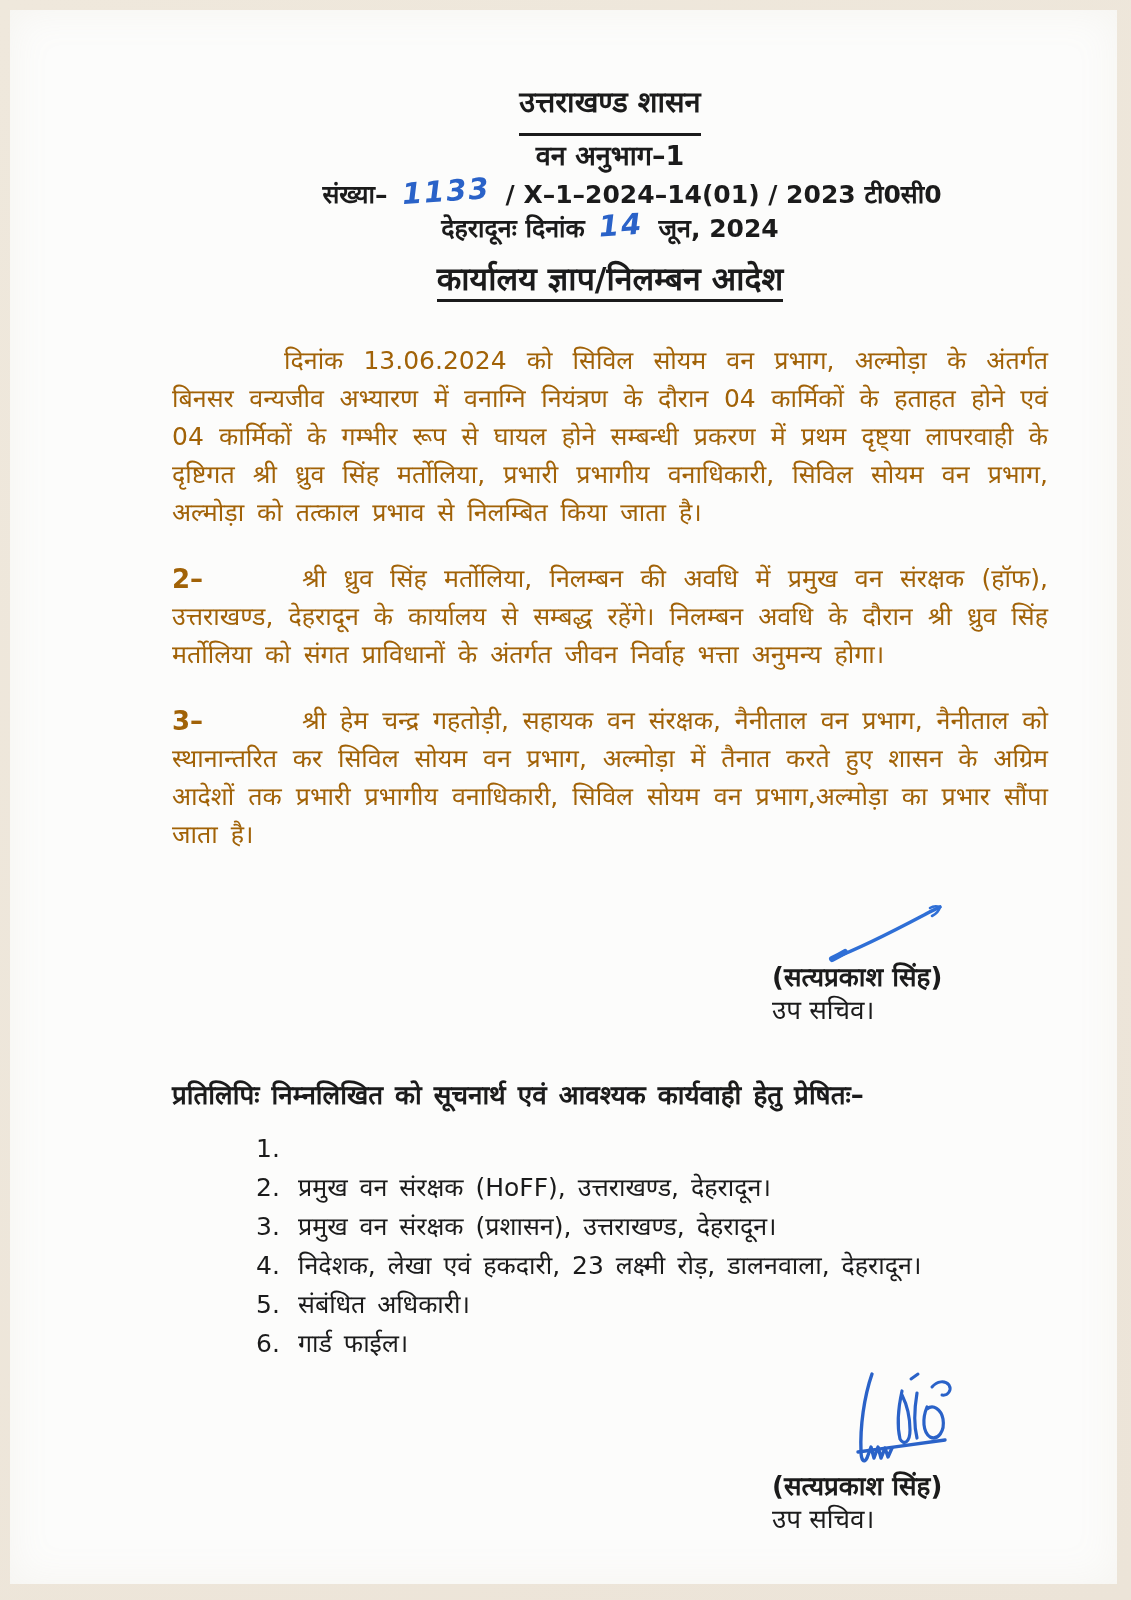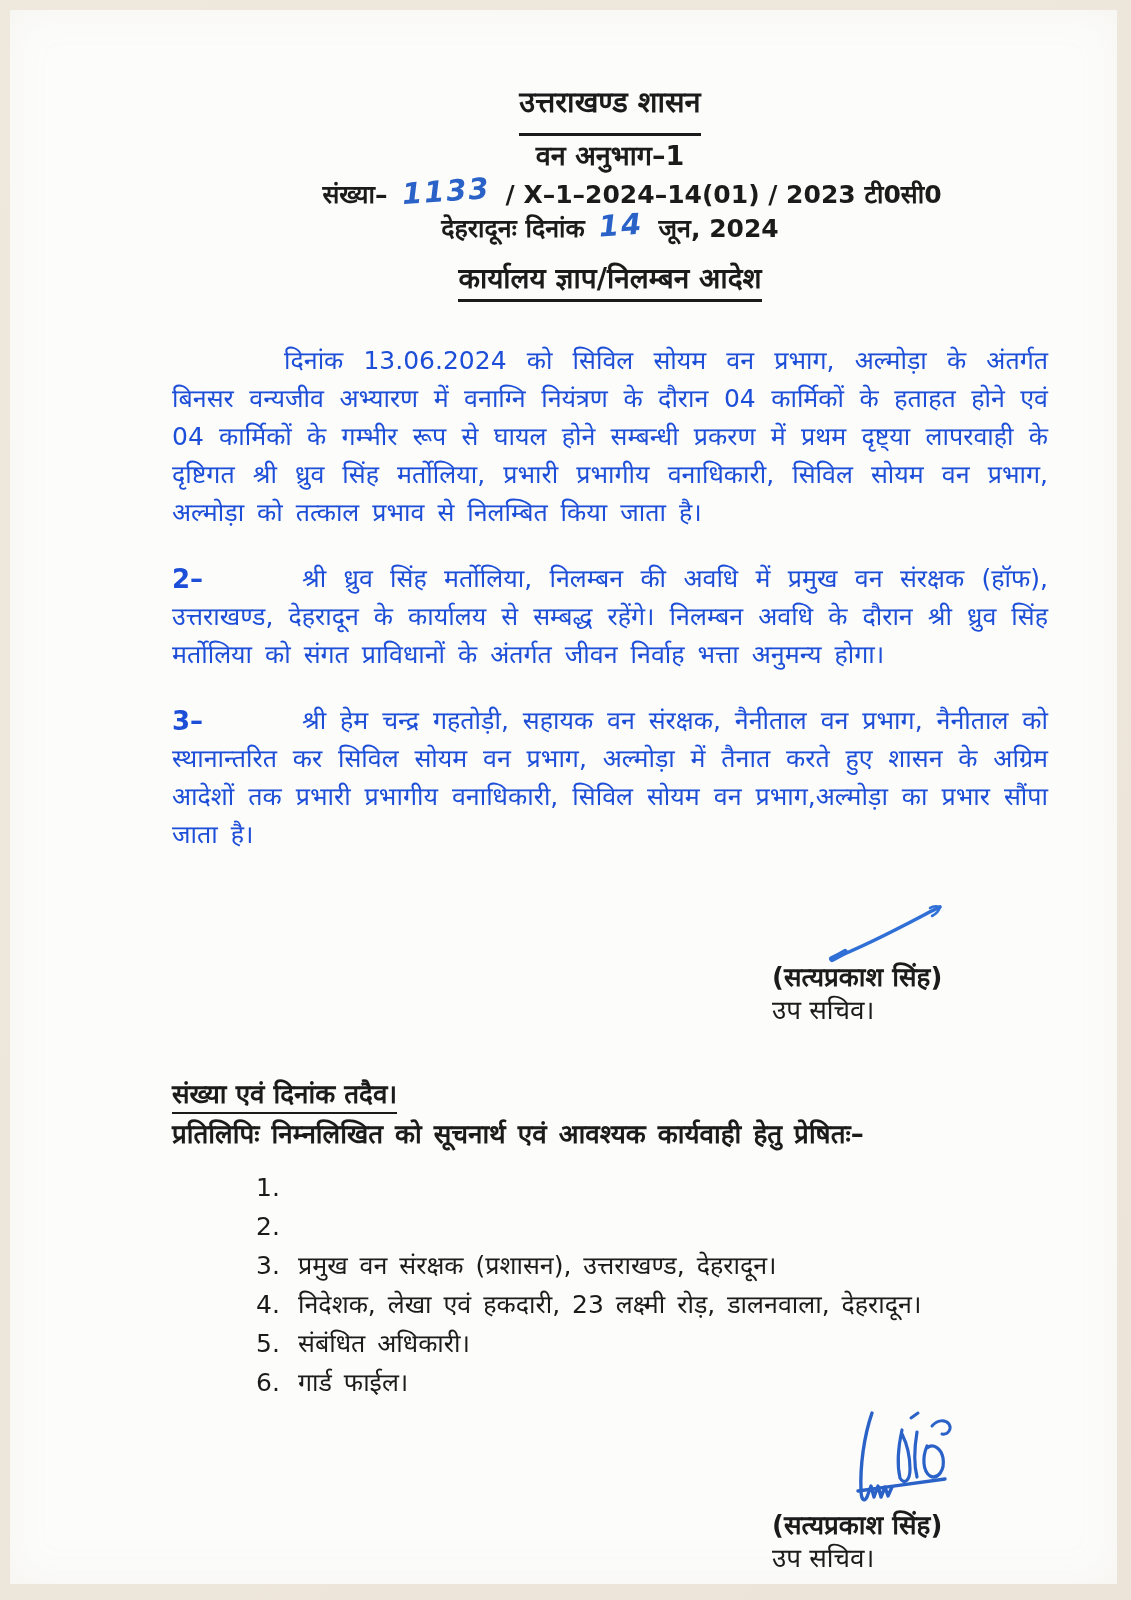--- a/index.html
+++ b/index.html
@@ -41,35 +41,35 @@
     color: #2a62c8;
     font-style: italic;
     font-weight: 600;
     font-size: 29px;
     letter-spacing: 2px;
     transform: rotate(-4deg) translateY(-2px);
     padding: 0 6px;
   }
   .subject {
     display: inline-block;
-    font-size: 28px; font-weight: bold;
+    font-size: 32px; font-weight: bold;
     border-bottom: 3px solid #1b1b1b;
     padding-bottom: 2px;
     margin-top: 16px;
     line-height: 36px;
   }
   
   .para {
     position: relative;
     font-size: 25px;
     font-weight: 500;
     line-height: 38px;
     text-align: justify;
     word-spacing: 5px;
-    color: #1d4ed8;
+    color: #a16207;
   }
   .para.first { margin-top: 40px; text-indent: 112px; }
   .para.numbered { margin-top: 28px; text-indent: 130px; }
   .para-marker {
     position: absolute;
     left: 0; top: 0;
     text-indent: 0;
     font-weight: bold;
     font-size: 26px;
   }
@@ -150,31 +150,29 @@
         <svg class="sig-stroke" width="132" height="66" viewBox="0 0 132 66" fill="none">
           <path d="M8,60 C24,54 62,36 98,17 C105,13 110,11 114,9" stroke="#2f6fd6" stroke-width="3.6" stroke-linecap="round"></path>
           <path d="M114,9 C111,8 107,8 104,10 M114,9 C113,13 110,16 106,18" stroke="#2f6fd6" stroke-width="2.6" stroke-linecap="round"></path>
           <path d="M6,61 C10,59 14,57 19,54" stroke="#2f6fd6" stroke-width="6" stroke-linecap="round"></path>
         </svg>
         <div class="sig-name">(सत्यप्रकाश सिंह)</div>
         <div class="sig-desig">उप सचिव।</div>
       </div>
 
       <div class="copies">
-        <div>
-          <span class="copies-heading">संख्या एवं दिनांक तदैव।</span>
-        </div>
         <div class="copies-sub">प्रतिलिपिः निम्नलिखित को सूचनार्थ एवं आवश्यक कार्यवाही हेतु प्रेषितः–</div>
 
         <ol class="copy-list">
           <li class="copy-item">
             <span class="copy-num">1.</span>
           </li>
           <li class="copy-item">
             <span class="copy-num">2.</span>
+            <span>प्रमुख वन संरक्षक (HoFF), उत्तराखण्ड, देहरादून।</span>
           </li>
           <li class="copy-item">
             <span class="copy-num">3.</span>
             <span>प्रमुख वन संरक्षक (प्रशासन), उत्तराखण्ड, देहरादून।</span>
           </li>
           <li class="copy-item">
             <span class="copy-num">4.</span>
             <span>निदेशक, लेखा एवं हकदारी, 23 लक्ष्मी रोड़, डालनवाला, देहरादून।</span>
           </li>
           <li class="copy-item">

